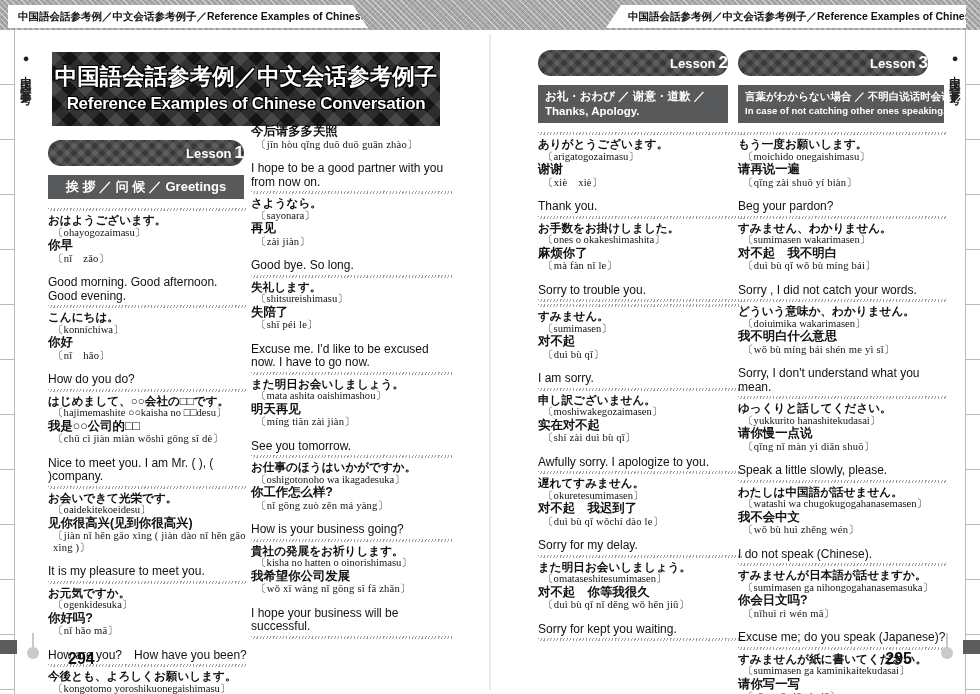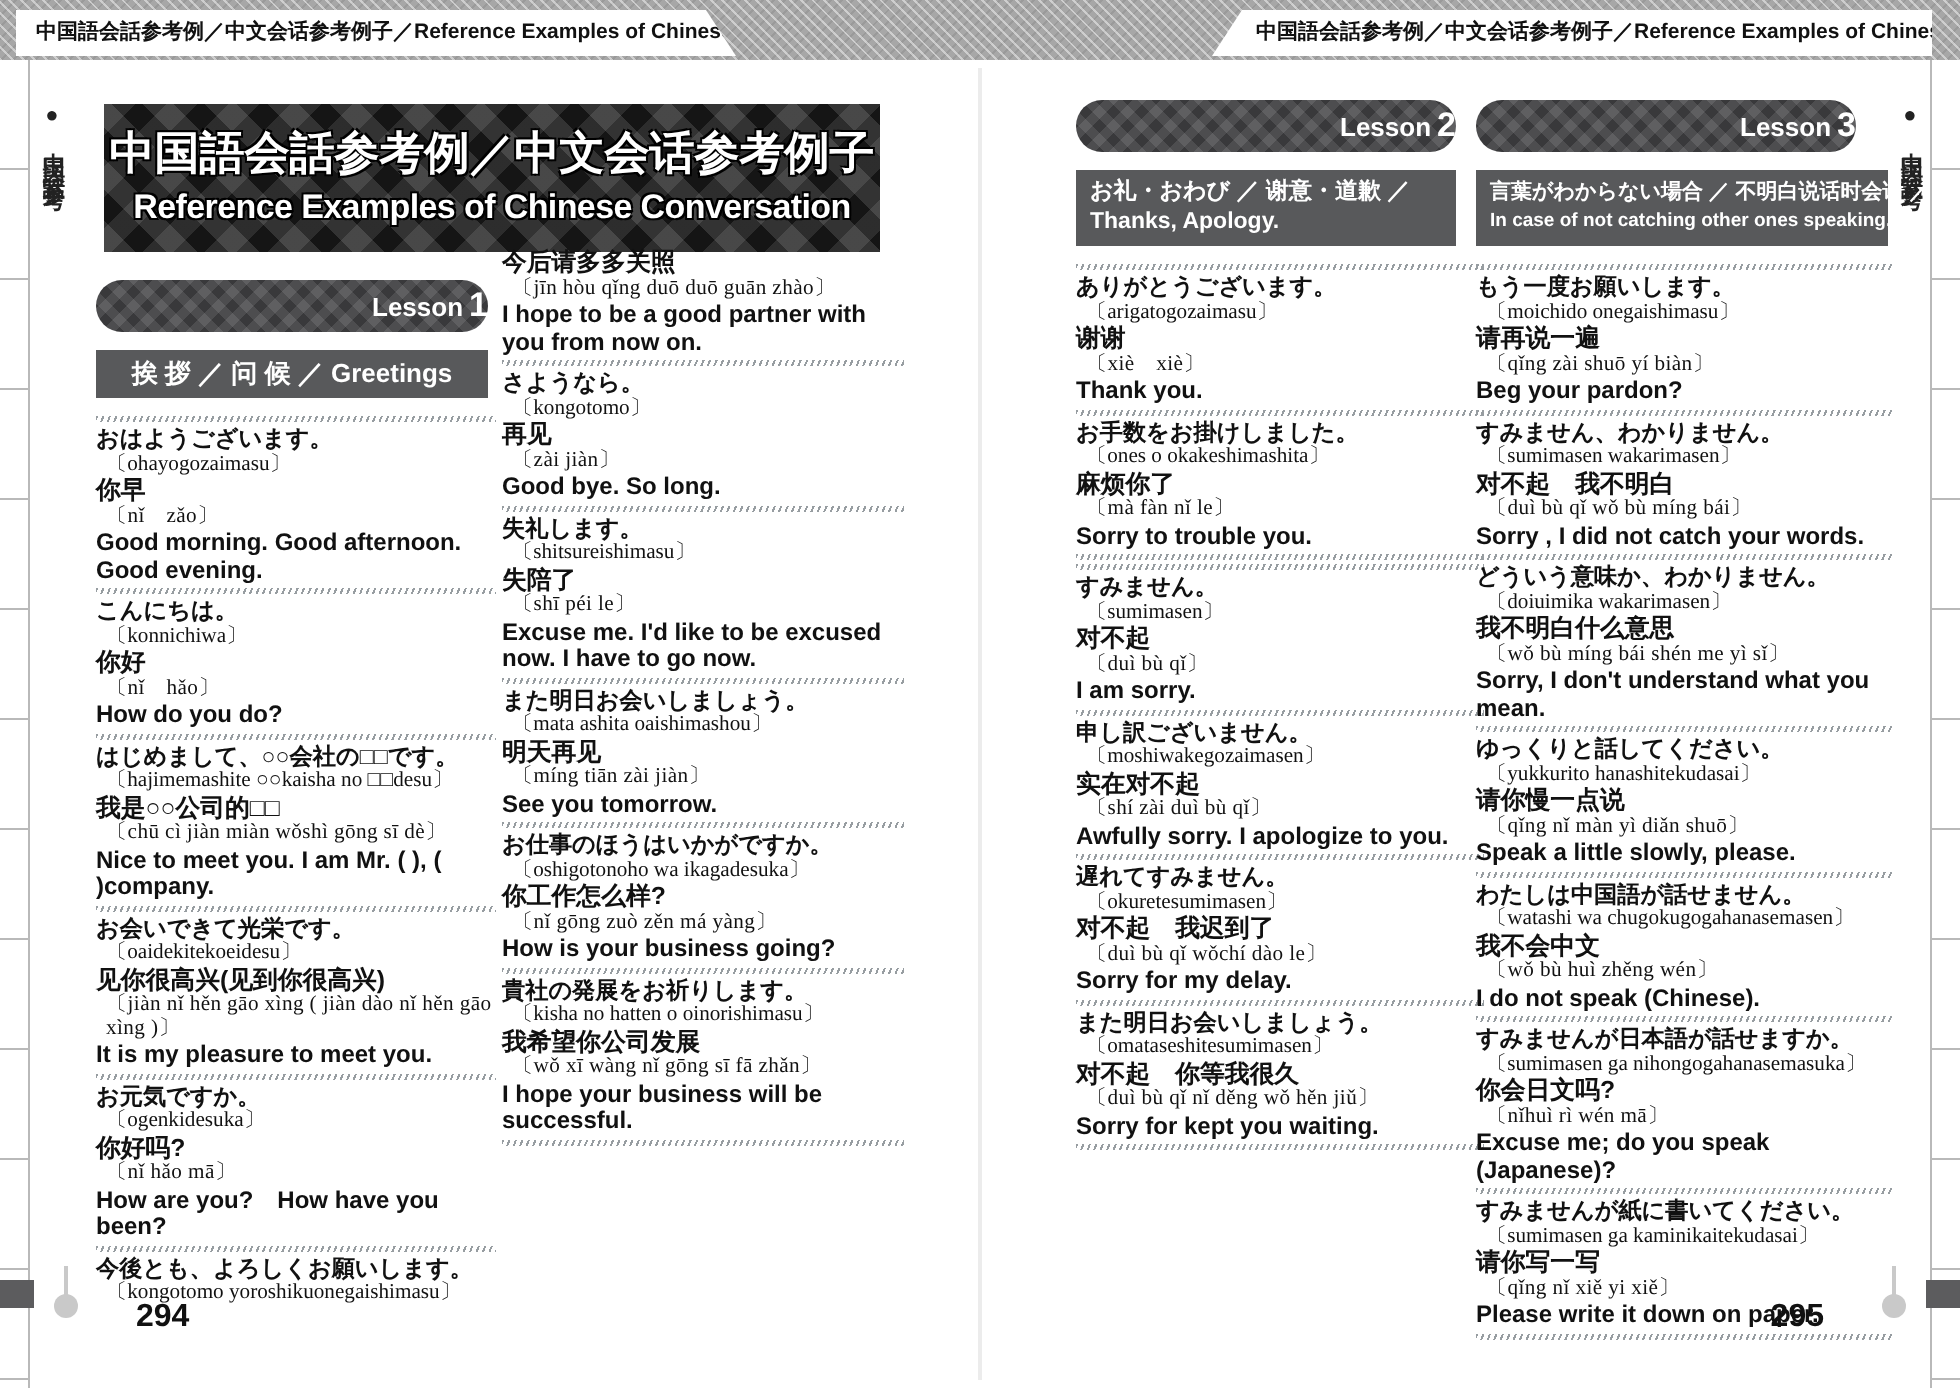--- a/index.html
+++ b/index.html
@@ -83,21 +83,21 @@
   .secbar.small .l1 { font-size:10.5px; line-height:15px; }
   .secbar.small .l2 { font-size:9.5px;  line-height:14px; }
 
   
   .col { position:absolute; }
   .entry { margin:1px 0; }
   .jp  { font-size:11.6px; font-weight:bold; line-height:13.5px; }
   .rom { font-family:"Liberation Serif", serif; font-size:10.6px; line-height:11.5px; padding-left:5px; }
   .zh  { font-size:12.4px; font-weight:bold; line-height:13.5px; margin-top:1px; }
   .py  { font-family:"Liberation Serif", serif; font-size:10.6px; line-height:11.5px; padding-left:5px; letter-spacing:.2px; }
-  .en  { font-size:12px; font-weight:bold; line-height:13.5px; margin-top:1px; }
+  .en  { font-size:12px; font-weight:normal; line-height:13.5px; margin-top:12px; }
   .divider {
     height:3px; margin:2px 0;
     background-image:repeating-linear-gradient(112deg, #979da1 0 1px, transparent 1px 3px);
   }
 
   
   .pagenum { position:absolute; top:650px; font-size:16px; font-weight:bold; }
   .pagenum.left  { left:68px; }
   .pagenum.right { right:68px; }
   .corner-sq { position:absolute; top:640px; width:17px; height:14px; background:#5c5c5e; }
@@ -181,21 +181,21 @@
   </div>
 <div class="col" style="left:251px; top:124px; width:201px;">
     <div class="entry">
       <div class="zh">今后请多多关照</div>
       <div class="py">〔jīn hòu qǐng duō duō guān zhào〕</div>
       <div class="en">I hope to be a good partner with you from now on.</div>
     </div>
     <div class="divider"></div>
     <div class="entry">
       <div class="jp">さようなら。</div>
-      <div class="rom">〔kongotomo〕</div>
+      <div class="rom">〔sayonara〕</div>
       <div class="zh">再见</div>
       <div class="py">〔zài jiàn〕</div>
       <div class="en">Good bye. So long.</div>
     </div>
     <div class="divider"></div>
     <div class="entry">
       <div class="jp">失礼します。</div>
       <div class="rom">〔shitsureishimasu〕</div>
       <div class="zh">失陪了</div>
       <div class="py">〔shī péi le〕</div>

